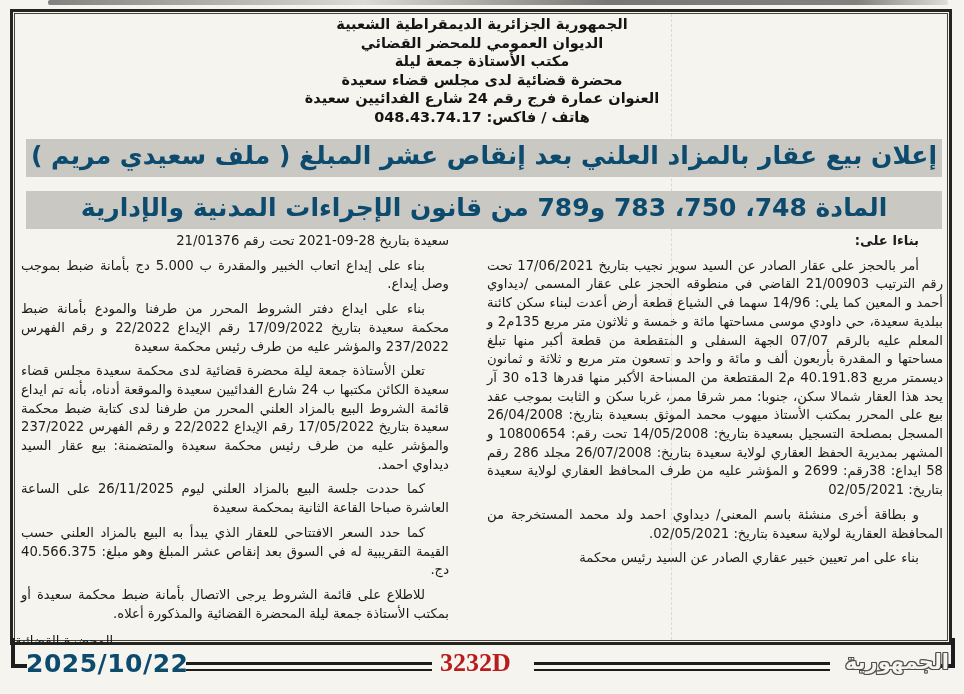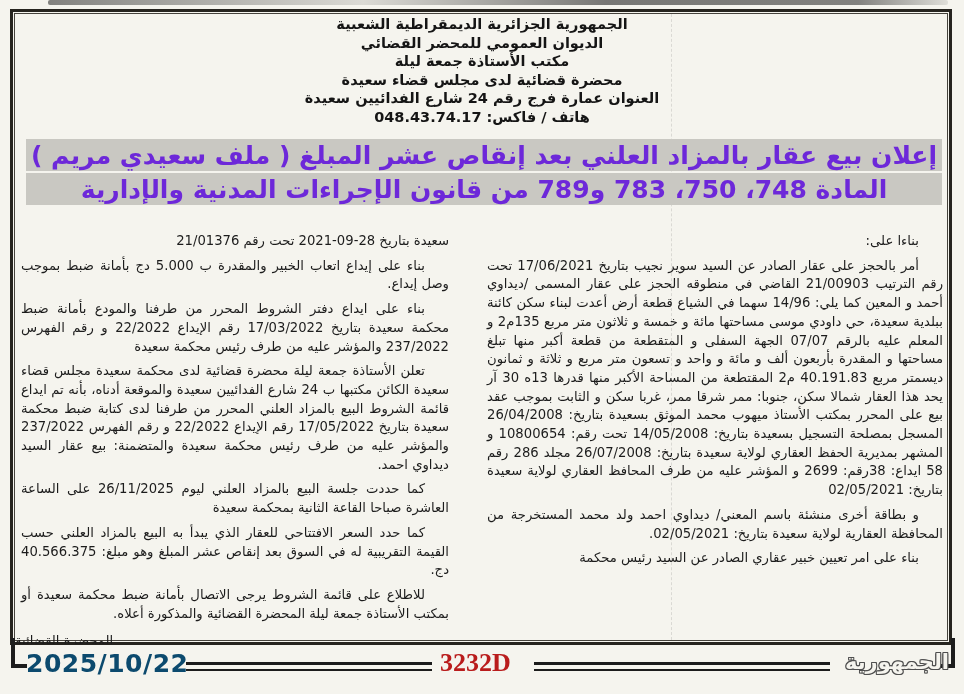--- a/index.html
+++ b/index.html
@@ -19,33 +19,33 @@
   
   .frame{position:absolute;left:10px;top:9px;width:936px;height:630px;border:3px solid #26241f;}
   .frame-inner{position:absolute;inset:1px;border:1px solid #45423c;}
 
   
   .header{position:absolute;top:15px;left:182px;width:600px;text-align:center;
     font-weight:bold;font-size:14.5px;line-height:18.6px;color:#151515;}
 
   
   .title{position:absolute;top:139px;left:26px;right:22px;text-align:center;}
-  .title-line{display:block;background:var(--highlight);color:#6d28d9;font-weight:bold;
-    padding:3px 4px 0;margin-bottom:2px;font-size:25px;line-height:1.15;
+  .title-line{display:block;background:var(--highlight);color:#0c4a6e;font-weight:bold;
+    padding:3px 4px 6px;margin-bottom:14px;font-size:25px;line-height:1.15;
     white-space:nowrap;overflow:hidden;letter-spacing:-0.3px;}
 
   
   .bodycols{position:absolute;top:226px;left:15px;width:934px;height:418px;direction:rtl;
     display:flex;gap:26px;font-size:13.2px;line-height:18.7px;text-align:justify;
     color:#1c1c1c;overflow:hidden;}
   .col-right{flex:none;width:468px;}
   .col-left{flex:1;min-width:0;}
   .bodycols p{margin:6px;text-indent:24px;}
   .bodycols p.noindent{text-indent:0;}
-  .bodycols p.lead{font-weight:normal;}
+  .bodycols p.lead{font-weight:bold;}
   .signature{font-weight:normal;text-align:left;text-indent:0;margin-top:9px;}
 
   
   .pub-date{position:absolute;left:26px;top:649px;font-size:25px;font-weight:bold;
     letter-spacing:.5px;color:#0c4a6e;}
   .rule{position:absolute;top:662px;height:4px;border-top:3px solid #1c1c1c;border-bottom:2px solid #1c1c1c;}
   .rule-1{left:186px;width:246px;}
   .rule-2{left:534px;width:296px;}
   .ad-ref{position:absolute;left:440px;top:648px;font-family:"Liberation Serif",serif;
     font-weight:bold;font-size:26px;color:#b91c1c;}
@@ -88,21 +88,21 @@
   <div class="bodycols">
     <div class="col-right">
       <p class="lead">بناءا على:</p>
       <p>أمر بالحجز على عقار الصادر عن السيد سوير نجيب بتاريخ 17/06/2021 تحت رقم الترتيب 21/00903 القاضي في منطوقه الحجز على عقار المسمى /ديداوي أحمد و المعين كما يلي: 14/96 سهما في الشياع قطعة أرض أعدت لبناء سكن كائنة ببلدية سعيدة، حي داودي موسى مساحتها مائة و خمسة و ثلاثون متر مربع 135م2 و المعلم عليه بالرقم 07/07 الجهة السفلى و المتقطعة من قطعة أكبر منها تبلغ مساحتها و المقدرة بأربعون ألف و مائة و واحد و تسعون متر مربع و ثلاثة و ثمانون ديسمتر مربع 40.191.83 م2 المقتطعة من المساحة الأكبر منها قدرها 13ه 30 آر يحد هذا العقار شمالا سكن، جنوبا: ممر شرقا ممر، غربا سكن و الثابت بموجب عقد بيع على المحرر بمكتب الأستاذ ميهوب محمد الموثق بسعيدة بتاريخ: 26/04/2008 المسجل بمصلحة التسجيل بسعيدة بتاريخ: 14/05/2008 تحت رقم: 10800654 و المشهر بمديرية الحفظ العقاري لولاية سعيدة بتاريخ: 26/07/2008 مجلد 286 رقم 58 ايداع: 38رقم: 2699 و المؤشر عليه من طرف المحافظ العقاري لولاية سعيدة بتاريخ: 02/05/2021</p>
       <p>و بطاقة أخرى منشئة باسم المعني/ ديداوي احمد ولد محمد المستخرجة من المحافظة العقارية لولاية سعيدة بتاريخ: 02/05/2021.</p>
       <p>بناء على امر تعيين خبير عقاري الصادر عن السيد رئيس محكمة</p>
     </div>
     <div class="col-left">
       <p class="noindent">سعيدة بتاريخ 28-09-2021 تحت رقم 21/01376</p>
       <p>بناء على إيداع اتعاب الخبير والمقدرة ب 5.000 دج بأمانة ضبط بموجب وصل إيداع.</p>
-      <p>بناء على ايداع دفتر الشروط المحرر من طرفنا والمودع بأمانة ضبط محكمة سعيدة بتاريخ 17/03/2022 رقم الإيداع 22/2022 و رقم الفهرس 237/2022 والمؤشر عليه من طرف رئيس محكمة سعيدة</p>
+      <p>بناء على ايداع دفتر الشروط المحرر من طرفنا والمودع بأمانة ضبط محكمة سعيدة بتاريخ 17/09/2022 رقم الإيداع 22/2022 و رقم الفهرس 237/2022 والمؤشر عليه من طرف رئيس محكمة سعيدة</p>
       <p>تعلن الأستاذة جمعة ليلة محضرة قضائية لدى محكمة سعيدة مجلس قضاء سعيدة الكائن مكتبها ب 24 شارع الفدائيين سعيدة والموقعة أدناه، بأنه تم ايداع قائمة الشروط البيع بالمزاد العلني المحرر من طرفنا لدى كتابة ضبط محكمة سعيدة بتاريخ 17/05/2022 رقم الإيداع 22/2022 و رقم الفهرس 237/2022 والمؤشر عليه من طرف رئيس محكمة سعيدة والمتضمنة: بيع عقار السيد ديداوي احمد.</p>
       <p>كما حددت جلسة البيع بالمزاد العلني ليوم 26/11/2025 على الساعة العاشرة صباحا القاعة الثانية بمحكمة سعيدة</p>
       <p>كما حدد السعر الافتتاحي للعقار الذي يبدأ به البيع بالمزاد العلني حسب القيمة التقريبية له في السوق بعد إنقاص عشر المبلغ وهو مبلغ: 40.566.375 دج.</p>
       <p>للاطلاع على قائمة الشروط يرجى الاتصال بأمانة ضبط محكمة سعيدة أو بمكتب الأستاذة جمعة ليلة المحضرة القضائية والمذكورة أعلاه.</p>
       <div class="signature">المحضرة القضائية</div>
     </div>
   </div>
 
   <div class="crop-mark-left"></div>
   <div class="crop-mark-right"></div>

